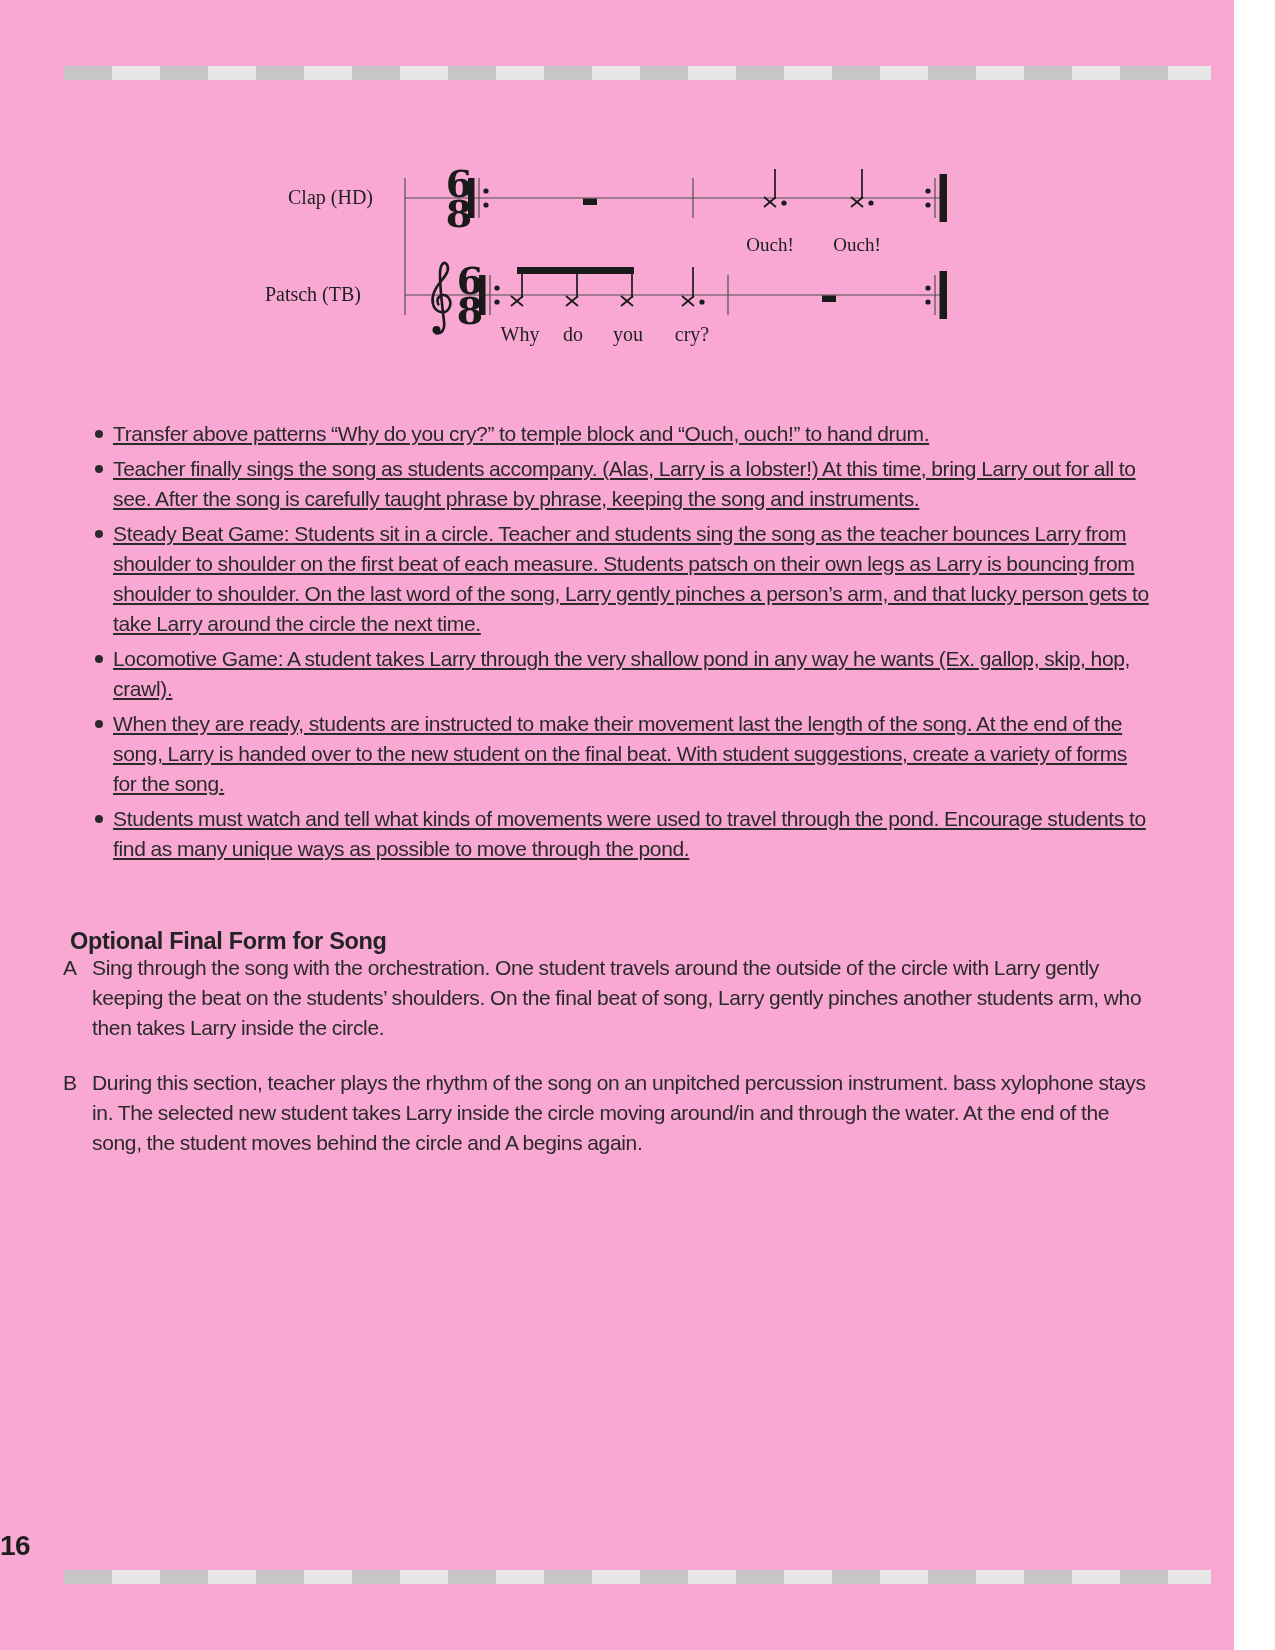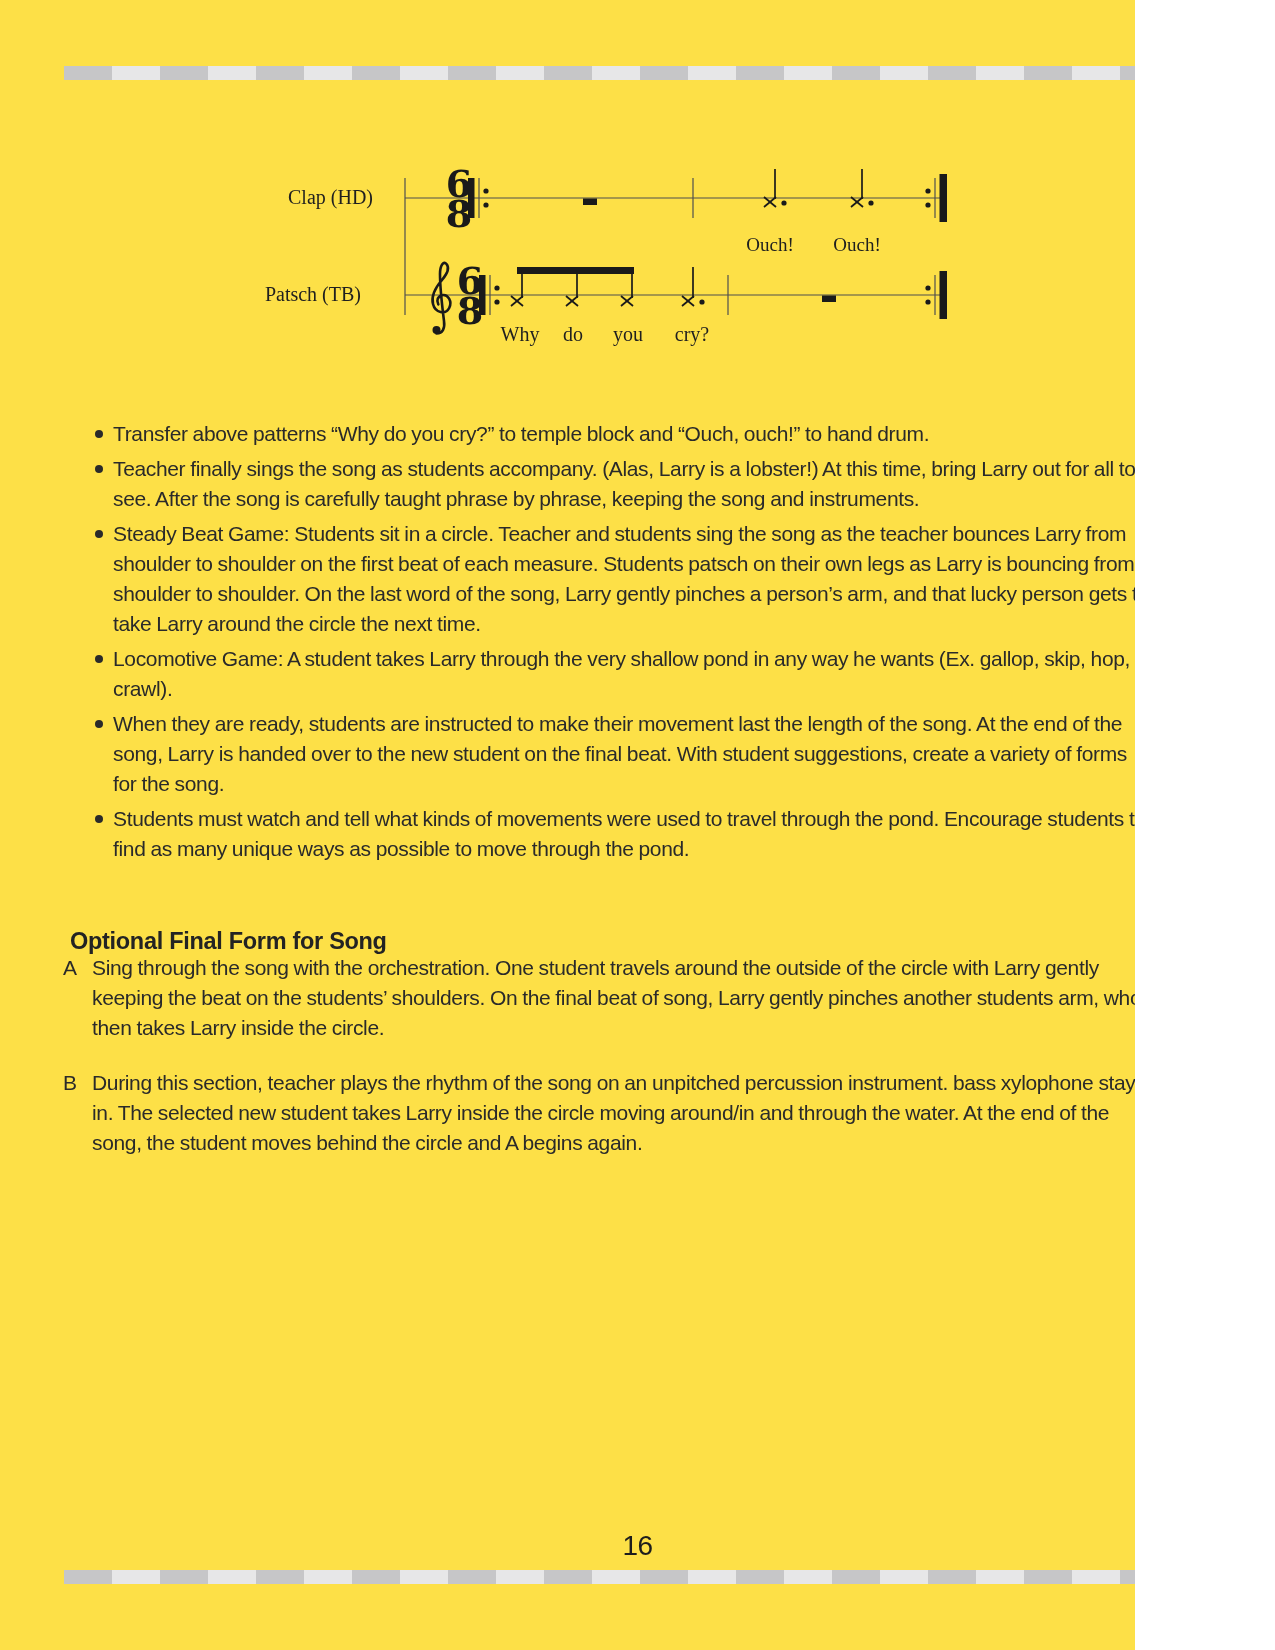--- a/index.html
+++ b/index.html
@@ -1,17 +1,17 @@
 <!DOCTYPE html>
 <html><head>
 <meta charset="utf-8">
 <style>
   html,body { margin:0; padding:0; background:#ffffff; }
   .page {
-    position:relative; width:1135px; height:1650px; background:#fde047;
+    position:relative; width:1234px; height:1650px; background:#f9a8d4;
     font-family:"Liberation Sans", sans-serif; color:#2a2a2a; overflow:hidden;
   }
   .bar {
     position:absolute; left:64px; width:1147px; height:14px;
     background:repeating-linear-gradient(90deg,#c6c6c8 0 48px,#e7e7e8 48px 96px);
   }
   .bar-top { top:66px; }
   .bar-bottom { top:1570px; }
 
   .score { position:absolute; left:0; top:140px; }
@@ -26,42 +26,42 @@
   .tsig {
     font-family:"DejaVu Serif", serif; font-weight:bold; font-size:38px;
     fill:#1a1a1a; text-anchor:middle;
   }
 
   .bullets {
     position:absolute; left:95px; top:419px; width:1056px;
     margin:0; padding:0; list-style:none;
     font-size:21px; line-height:30px; letter-spacing:-0.35px; word-spacing:-0.5px;
   }
-  .bullets li { position:relative; padding-left:18px; margin:0 0 5px 0; }
+  .bullets li { position:relative; padding-left:18px; margin:0 0 5px 0;text-decoration:underline; }
   .bullets li .dot {
     position:absolute; left:0; top:11px; width:8px; height:8px;
     border-radius:50%; background:#2a2a2a;
   }
 
   .section-heading {
     position:absolute; left:63px; top:921px; margin:7px;
     font-size:23.5px; font-weight:bold; letter-spacing:-0.3px; color:#232323;
   }
   .ab-item {
     position:absolute; left:63px; width:1092px;
     font-size:21px; line-height:30px; letter-spacing:-0.35px; word-spacing:-0.5px;
   }
   .ab-a { top:953px; }
   .ab-b { top:1068px; }
   .ab-label { position:absolute; left:0; top:0; }
   .ab-text { margin:0 0 0 29px; }
 
   .page-number {
-    position:absolute; left:0; top:1530px; width:1275px; text-align:center;
-    font-size:28px; font-weight:normal; letter-spacing:-0.5px; color:#1d1d1d;
+    position:absolute; left:0; top:1530px; width:1275px; 
+    font-size:28px; font-weight:bold; letter-spacing:-0.5px; color:#1d1d1d;
   }
 </style>
 </head>
 <body>
 
 <div class="page">
 
   <div class="bar bar-top"></div>
 
   <svg class="score" width="1275" height="235" viewBox="0 140 1275 235" xmlns="http://www.w3.org/2000/svg">

